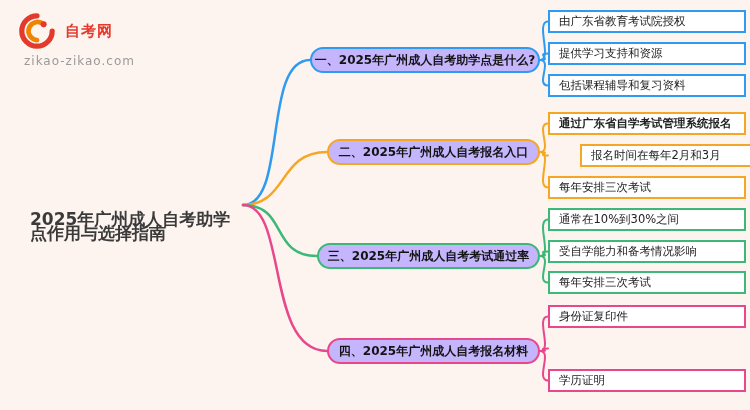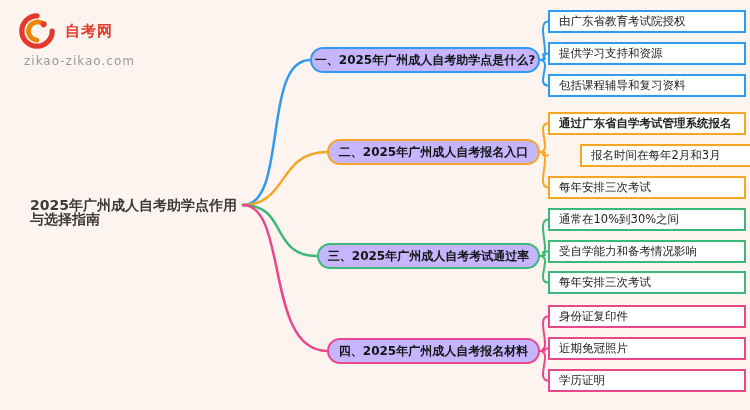--- a/index.html
+++ b/index.html
@@ -11,22 +11,22 @@
   svg.connectors{position:absolute;left:0;top:0;pointer-events:none;}
   svg.connectors path{fill:none;stroke-linecap:round;}
   .main-link{stroke-width:2.5;}
   .sub-link{stroke-width:2;}
 
   .logo{position:absolute;left:18px;top:12px;display:flex;align-items:center;gap:9px;}
   .logo-title{font-size:15px;font-weight:bold;color:#e23b2e;letter-spacing:1px;}
   .logo-sub{position:absolute;left:24px;top:54px;font-size:12px;color:#9a9a9a;letter-spacing:1px;}
 
   .central{
-    position:absolute;left:30px;top:198px;width:215px;
-    font-size:14px;font-weight:bold;color:#3a3a3a;line-height:14px;
+    position:absolute;left:30px;top:212px;width:215px;
+    font-size:17px;font-weight:bold;color:#3a3a3a;line-height:14px;
   }
 
   .branch{
     position:absolute;height:26px;background:#c4b5fd;border:2px solid #999;
     border-radius:14px;box-sizing:border-box;
     display:flex;align-items:center;justify-content:center;
     font-size:12px;font-weight:bold;color:#141414;white-space:nowrap;
   }
   #b1{left:310px;top:47px;width:230px;}
   #b2{left:327px;top:139px;width:213px;}
@@ -96,16 +96,15 @@
 
   <div id="l2a" class="leaf" style="border-color: rgb(245, 166, 35);">通过广东省自学考试管理系统报名</div>
   <div id="l2b" class="leaf" style="border-color: rgb(245, 166, 35); margin-left: 32px;">报名时间在每年2月和3月</div>
   <div id="l2c" class="leaf" style="border-color: rgb(245, 166, 35);">每年安排三次考试</div>
 
   <div id="l3a" class="leaf" style="border-color: rgb(60, 184, 120);">通常在10%到30%之间</div>
   <div id="l3b" class="leaf" style="border-color: rgb(60, 184, 120);">受自学能力和备考情况影响</div>
   <div id="l3c" class="leaf" style="border-color: rgb(60, 184, 120);">每年安排三次考试</div>
 
   <div id="l4a" class="leaf" style="border-color: rgb(232, 71, 139);">身份证复印件</div>
-  <div id="l4b" class="leaf" style="border-color: rgb(232, 71, 139);">近期免冠照片</div>
   <div id="l4c" class="leaf" style="border-color: rgb(232, 71, 139); font-family: Liberation Mono, monospace;">学历证明</div>
 
 </div>
 
 </body></html>

